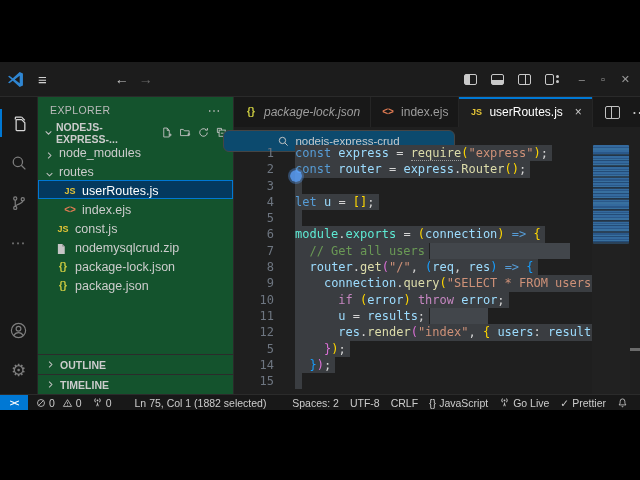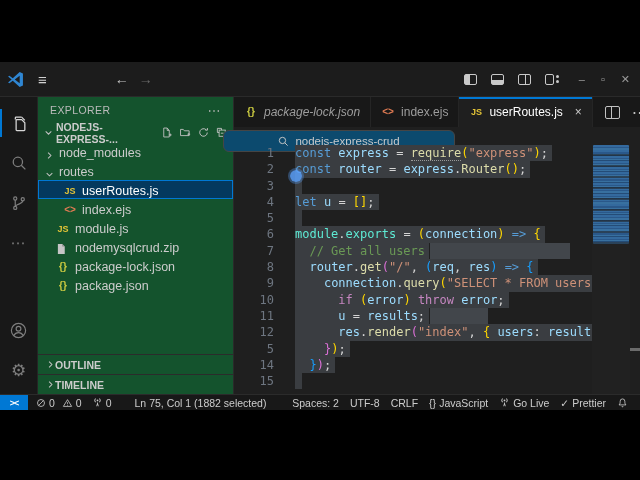--- a/index.html
+++ b/index.html
@@ -46,21 +46,21 @@
   .tree{flex:none;}
   .row{height:19px;display:flex;align-items:flex-end;font-size:12.5px;color:#cccccc;
        box-sizing:border-box;border:1px solid transparent;gap:5px;white-space:nowrap;}
   .row.selected{background:#04395e;border-color:#0078d4;color:#ffffff;}
   .chev{color:#b9b9b9;flex:none;display:flex;}
   .fi{flex:none;width:14px;text-align:center;font-weight:bold;font-size:9px;line-height:14px;}
   .fi.js{color:#e3c437;}
   .fi.ejs{color:#e07b53;font-size:10px;}
   .fi.braces{color:#cbcb41;font-size:10px;}
   .sb-bottom{margin-top:auto;}
-  .panel-row{height:19px;display:flex;align-items:center;padding:0 8px;font-size:10.5px;
+  .panel-row{height:19px;display:flex;align-items:center;gap:5px;padding:0 8px;font-size:10.5px;
              font-weight:bold;color:#cccccc;border-top:1px solid #2b2b2b;}
   
   .editor{flex:1;display:flex;flex-direction:column;min-width:0;background:#1f1f1f;}
   .tabbar{height:30px;background:#181818;display:flex;flex:none;align-items:stretch;}
   .tab{display:flex;align-items:center;gap:6px;padding:0 10px;font-size:12px;color:#9d9d9d;
        border-right:1px solid #252525;box-sizing:border-box;position:relative;white-space:nowrap;}
   .tab.italic .tab-label{font-style:italic;}
   .tab.active{background:#1f1f1f;color:#ffffff;}
   .tab.active::before{content:"";position:absolute;top:0;left:0;right:0;height:1.5px;background:#0078d4;}
   .tab .close{margin-left:6px;color:#cccccc;font-size:12px;}
@@ -249,21 +249,21 @@
             <div class="row selected" style="padding-left: 24px;">
               <span class="fi js">JS</span>
               <span>userRoutes.js</span>
             </div>
             <div class="row" style="padding-left: 24px;">
               <span class="fi ejs">&lt;&gt;</span>
               <span>index.ejs</span>
             </div>
             <div class="row" style="padding-left: 17px;">
               <span class="fi js">JS</span>
-              <span>module.js</span>
+              <span>const.js</span>
             </div>
             <div class="row" style="padding-left: 17px;">
               <span class="fi">
                 <svg width="10" height="12" viewBox="0 0 16 18">
                   <path d="M3 1h7l4 4v12H3z" fill="#c5c5c5"></path>
                   <path d="M10 1v4h4" fill="#8a8a8a"></path>
                 </svg>
               </span>
               <span>nodemysqlcrud.zip</span>
             </div>

